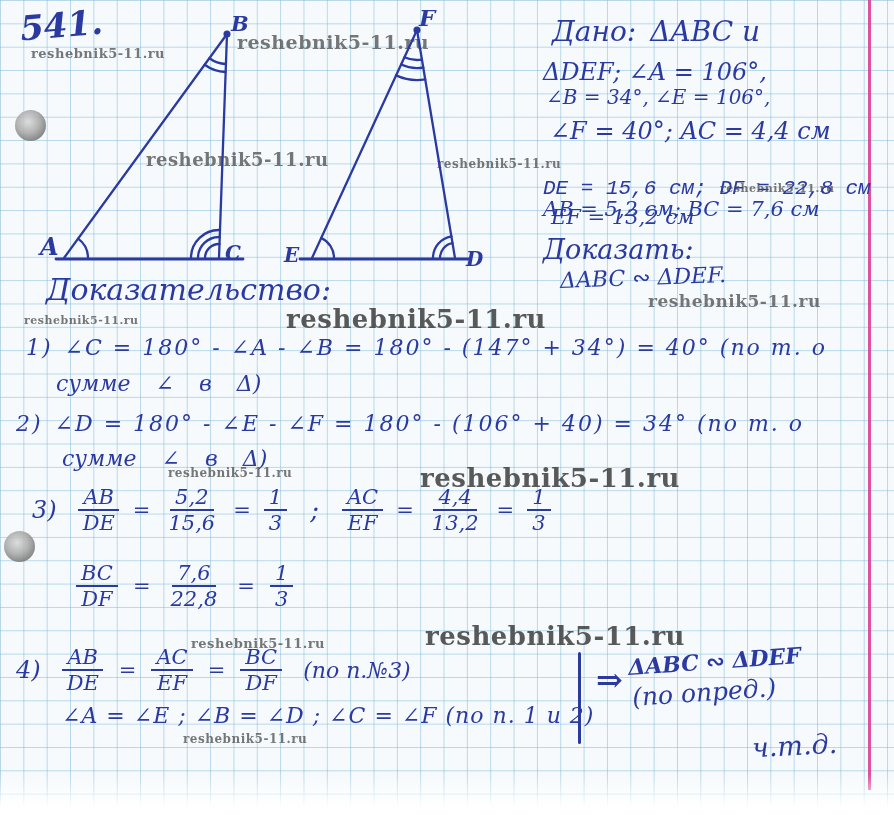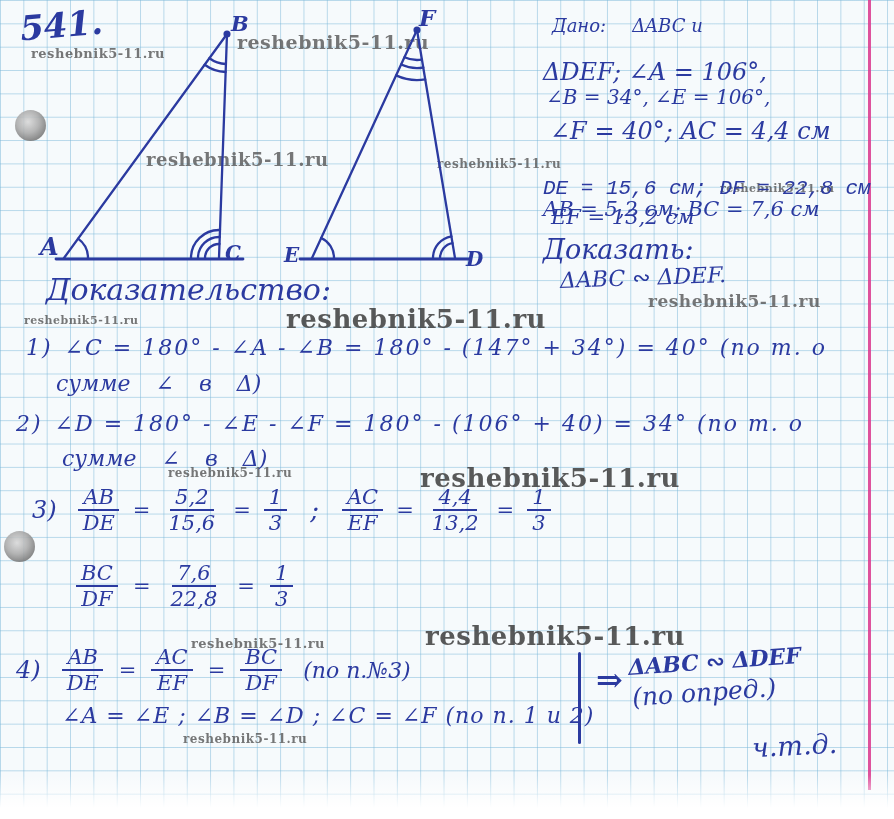--- a/index.html
+++ b/index.html
@@ -79,21 +79,21 @@
     </g>
   </svg>
 
   <div class="vlabel" style="left:40px;top:232px;font-size:24px;">A</div>
   <div class="vlabel" style="left:231px;top:11px;font-size:21px;">B</div>
   <div class="vlabel" style="left:225px;top:241px;font-size:20px;">C</div>
   <div class="vlabel" style="left:284px;top:243px;font-size:20px;">E</div>
   <div class="vlabel" style="left:419px;top:4px;font-size:23px;">F</div>
   <div class="vlabel" style="left:466px;top:247px;font-size:20px;">D</div>
 
-  <div class="ink row" style="left:552px;top:17px;font-size:18px;gap:26px;">
+  <div class="ink row" style="left:552px;top:17px;font-size:28px;gap:14px;">
     <span>Дано:</span>
     <span>ΔABC и</span>
   </div>
   <div class="ink" style="left:543px;top:60px;font-size:24px;">ΔDEF; ∠A = 106°,</div>
   <div class="ink" style="left:546px;top:87px;font-size:20px;">∠B = 34°, ∠E = 106°,</div>
   <div class="ink" style="left:550px;top:119px;font-size:24px;">∠F = 40°; AC = 4,4 см</div>
   <div class="ink" style="left:543px;top:150px;font-size:21px;margin-top:48px;">AB = 5,2 см; BC = 7,6 см</div>
   <div class="ink" style="left:543px;top:178px;font-size:21px;font-family:Liberation Mono, monospace;">DE = 15,6 см; DF = 22,8 см</div>
   <div class="ink" style="left:551px;top:206px;font-size:21px;">EF = 13,2 см</div>
 

